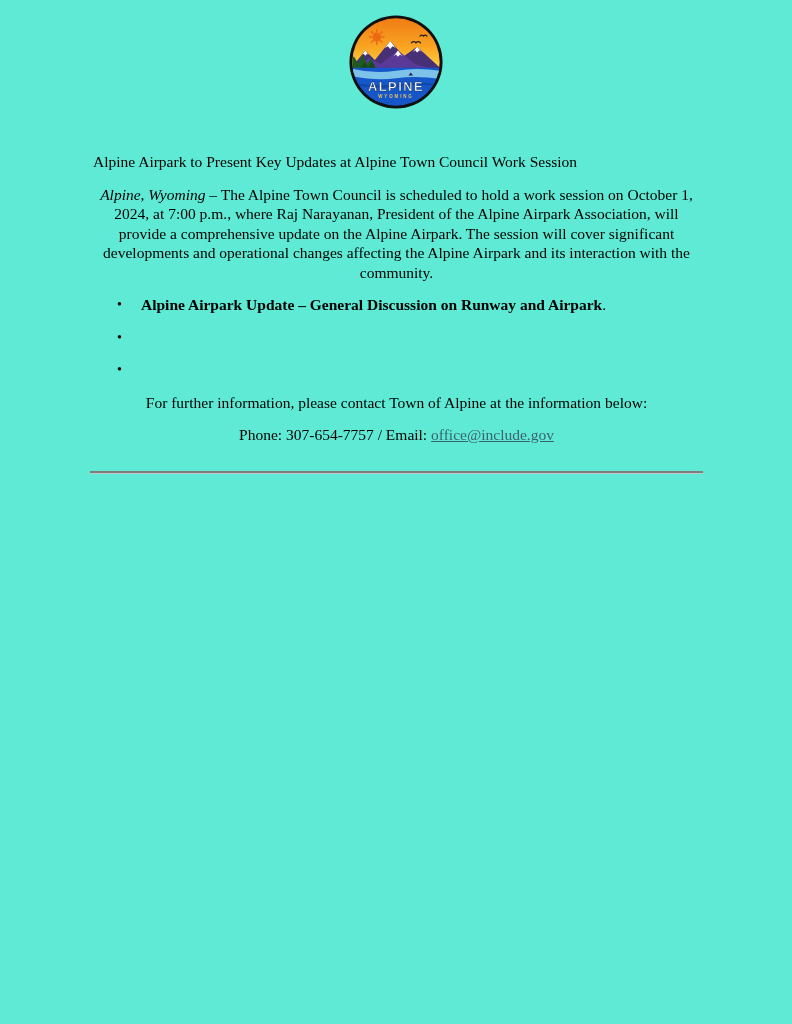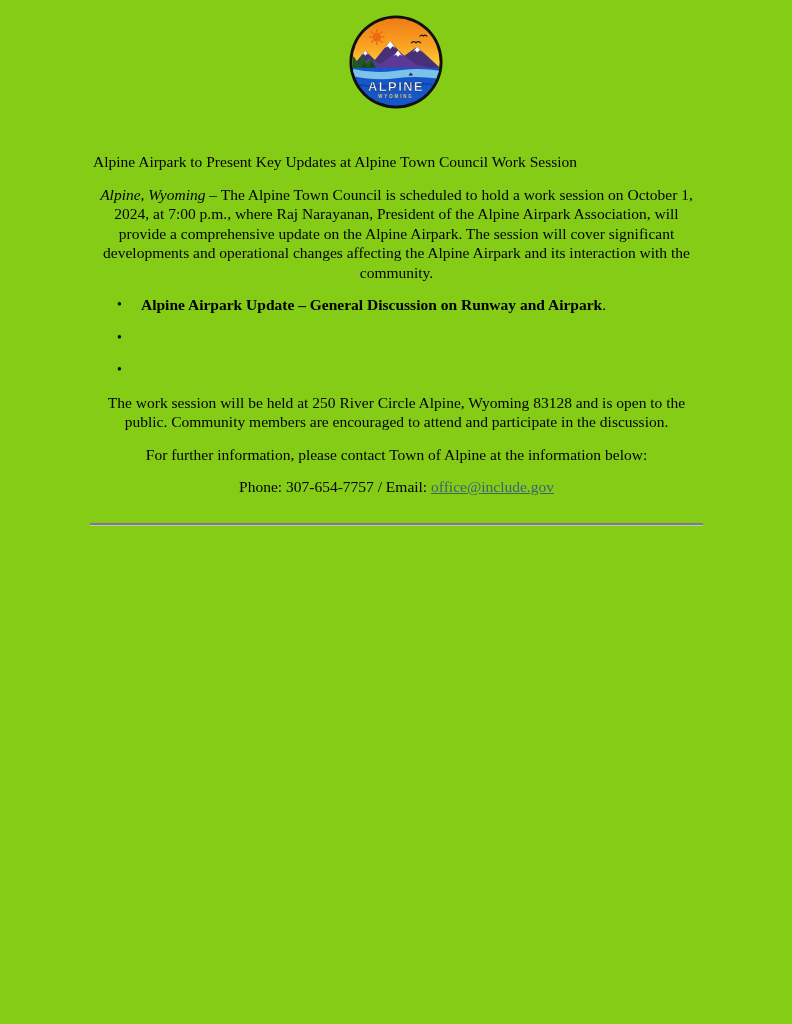--- a/index.html
+++ b/index.html
@@ -1,20 +1,20 @@
 <!DOCTYPE html>
 <html><head>
 <meta charset="utf-8">
 <style>
   html, body { margin: 0; padding: 0; background: #e8e8e8; }
   .page {
     width: 792px;
     height: 1024px;
     margin: 0 auto;
-    background: #84cc16;
+    background: #5eead4;
     position: relative;
     font-family: "Liberation Serif", serif;
     font-size: 15.5px;
     line-height: 19.5px;
     color: #000000;
     overflow: hidden;
   }
   .logo-wrap {
     padding-top: 14px;
     display: flex;
@@ -128,21 +128,20 @@
         <span class="topic-text"><b>Alpine Airpark Update – General Discussion on Runway and Airpark</b><span>.</span></span>
       </li>
       <li class="topic">
         <span class="bullet-marker">•</span>
       </li>
       <li class="topic">
         <span class="bullet-marker">•</span>
       </li>
     </ul>
 
-    <p class="para">The work session will be held at 250 River Circle Alpine, Wyoming 83128 and is open to the public. Community members are encouraged to attend and participate in the discussion.</p>
 
     <p class="para">For further information, please contact Town of Alpine at the information below:</p>
 
     <p class="para"><span>Phone: </span><span>307-654-7757</span><span> / Email: </span><a class="email-link" href="#">office@include.gov</a></p>
 
     <div class="divider"></div>
 
   </div>
 </div>
 

